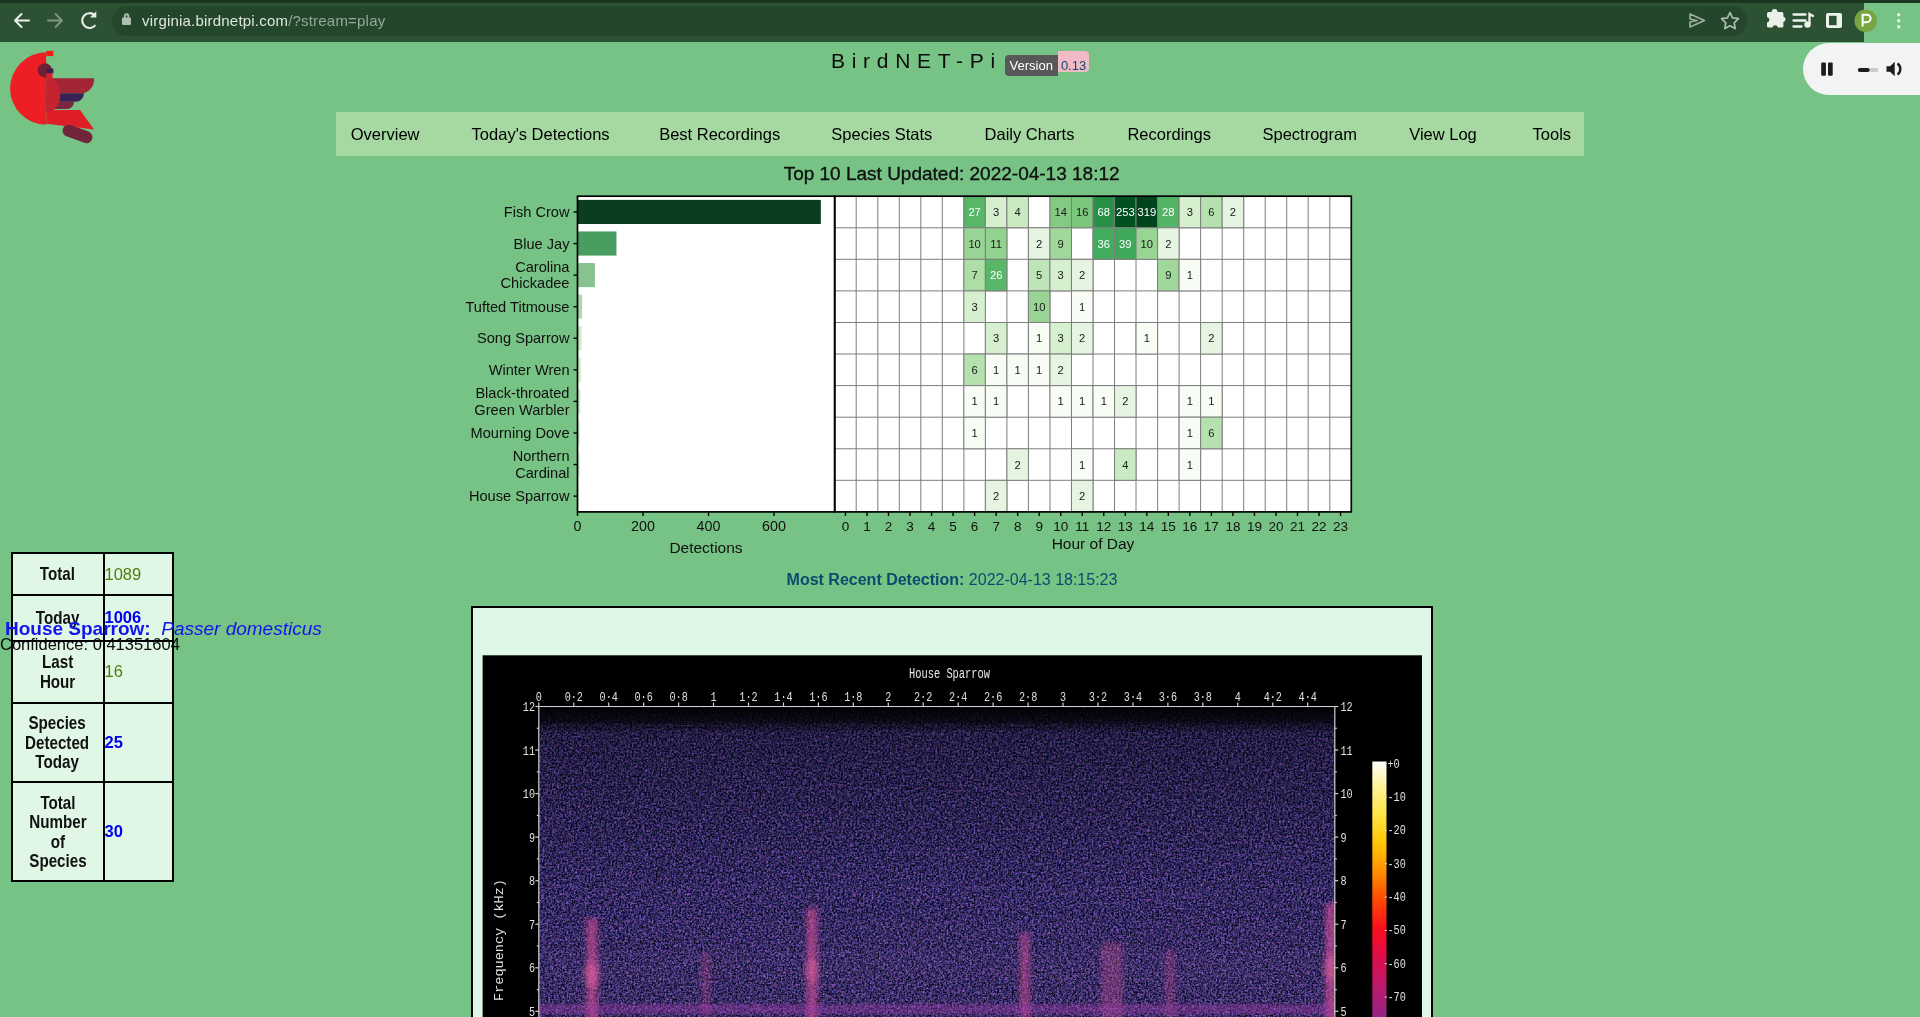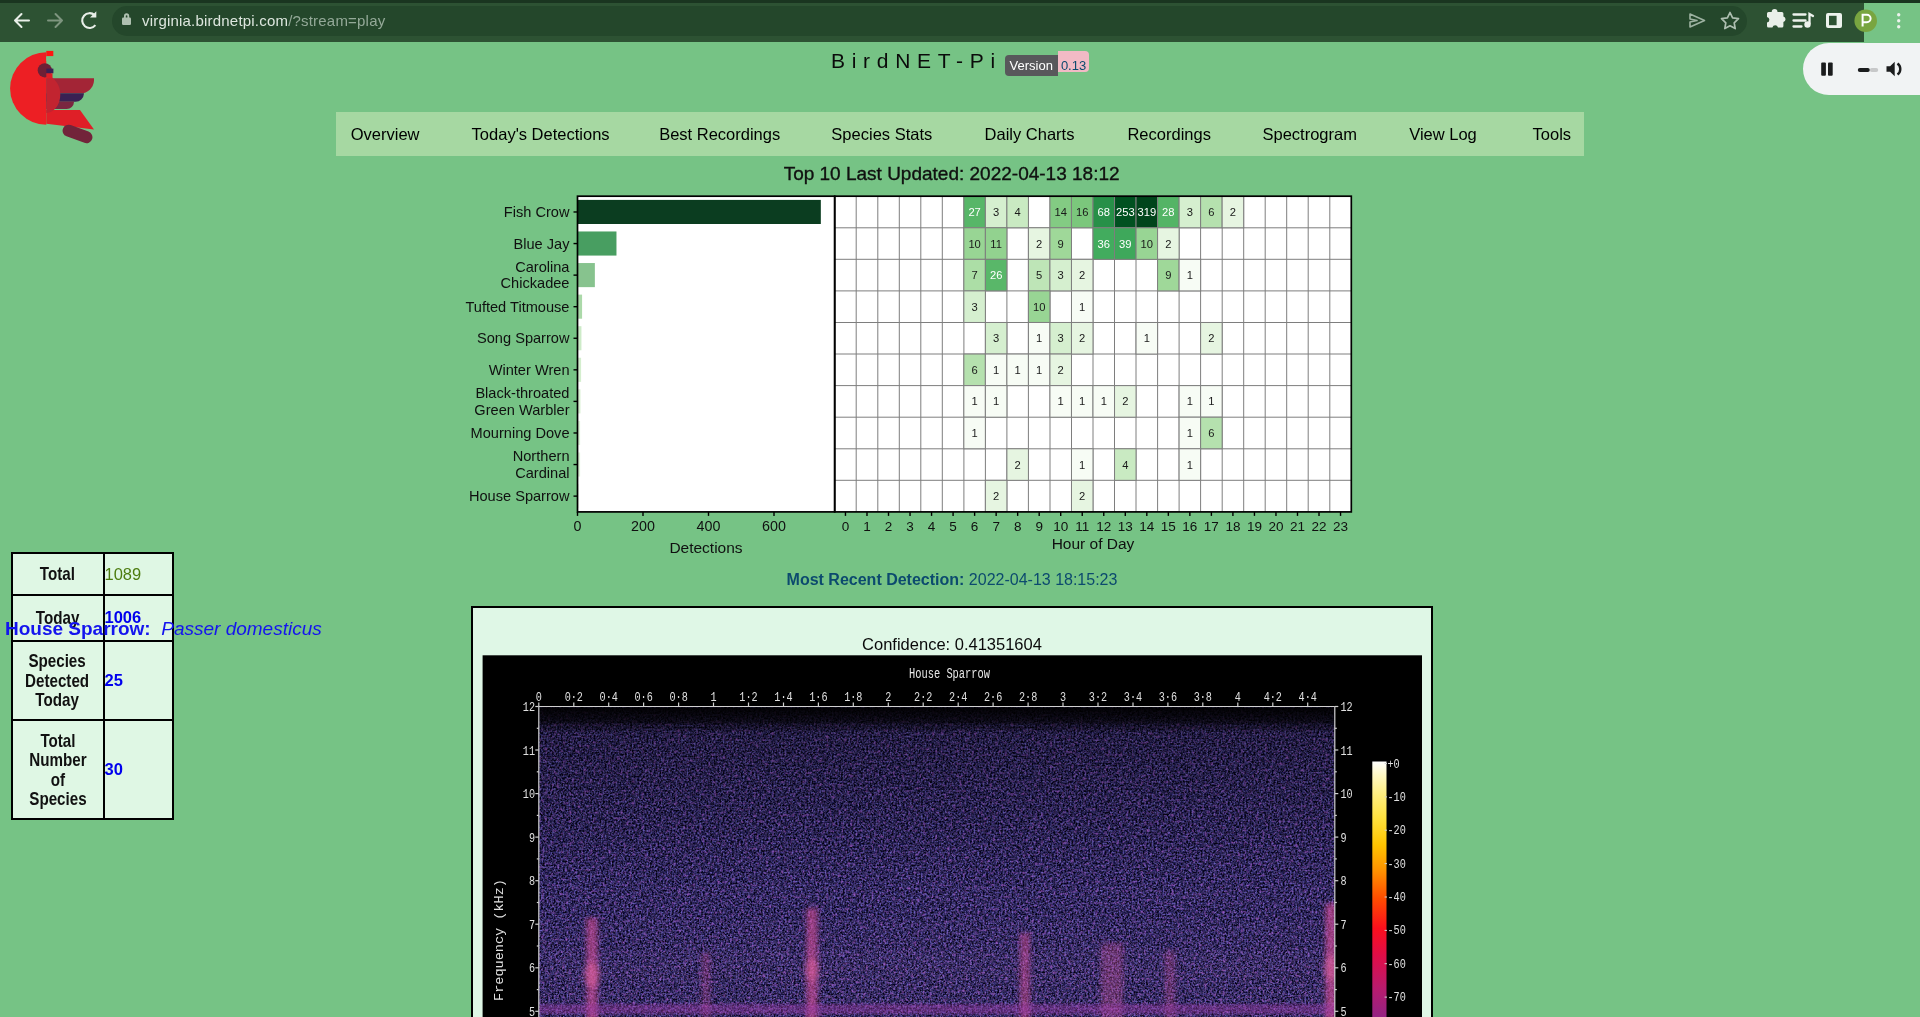--- a/index.html
+++ b/index.html
@@ -18,21 +18,21 @@
 #stats{position:absolute;left:10.5px;top:552px;border-collapse:collapse}
 #stats td,#stats th{border:2.4px solid #000;background:#DFF7E4;vertical-align:middle}
 #stats th{width:92px;font-size:18.5px;font-weight:bold;line-height:19.4px;color:#111}
 #stats td{width:69px;font-size:16.5px;color:#4d7c0f}
 .sq{display:inline-block;transform:scaleX(.82)}
 #stats .b{color:#0000EE;font-weight:bold}
 #mostrecent{position:absolute;left:0;top:570.5px;width:1904px;text-align:center;font-size:16px;color:#0c4a6e}
 #detbox{position:absolute;left:470.6px;top:605.8px;width:962px;height:420px;background:#DFF7E6;border:2.6px solid #000}
 #l1{position:absolute;left:5px;top:617.5px;width:1904px;text-align:left;font-size:19px;color:#1414EE;font-weight:bold}
 #l1 i{font-weight:normal;font-style:italic}
-#l2{position:absolute;left:0;top:635px;width:1904px;text-align:center;font-size:16.5px;color:#0a0a0a}
+#l2{position:absolute;left:0;top:635px;width:1904px;text-align:left;font-size:16.5px;color:#0a0a0a}
 svg{position:absolute;left:0;top:0}
 </style></head><body>
 <div id="bbar">
     <div class="topstrip"></div>
     <div id="pill"></div>
     <div id="url">virginia.birdnetpi.com<span class="dim">/?stream=play</span></div>
   </div>
 <svg width="1920" height="42" viewBox="0 0 1920 42">
 <g stroke="#E9EFE9" stroke-width="2" fill="none" stroke-linecap="round">
  <path d="M29 20.5 H15 M15 20.5 l6.5 -6.5 M15 20.5 l6.5 6.5"></path>
@@ -376,20 +376,24 @@
 <tbody>
       <tr>
         <th style="height:42px"><span class="sq">Total</span></th>
         <td>1089</td>
       </tr>
 <tr>
         <th style="height:45.8px"><span class="sq">Today</span></th>
         <td class="b">1006</td>
       </tr>
 <tr>
+        <th style="height:62px"><span class="sq">Last<br>Hour</span></th>
+        <td>16</td>
+      </tr>
+<tr>
         <th style="height:79.2px"><span class="sq">Species<br>Detected<br>Today</span></th>
         <td class="b">25</td>
       </tr>
 <tr>
         <th style="height:99.1px"><span class="sq">Total<br>Number<br>of<br>Species</span></th>
         <td class="b">30</td>
       </tr>
 </tbody>
   </table>
 <div id="mostrecent"><b>Most Recent Detection:</b> 2022-04-13 18:15:23</div>

